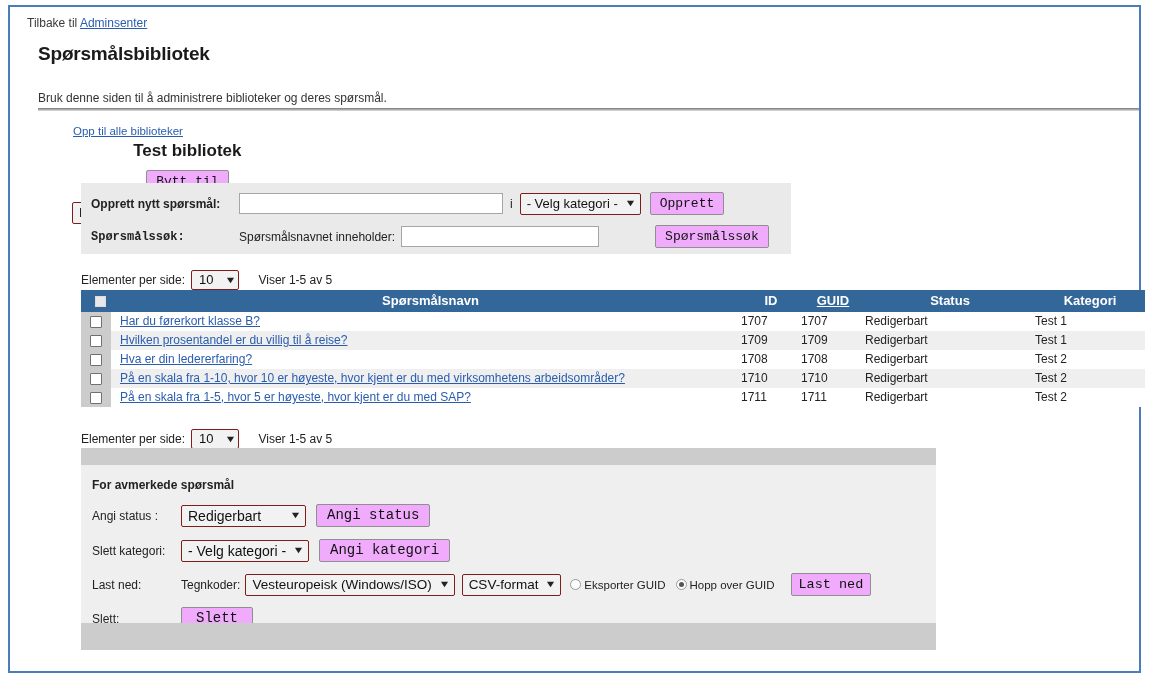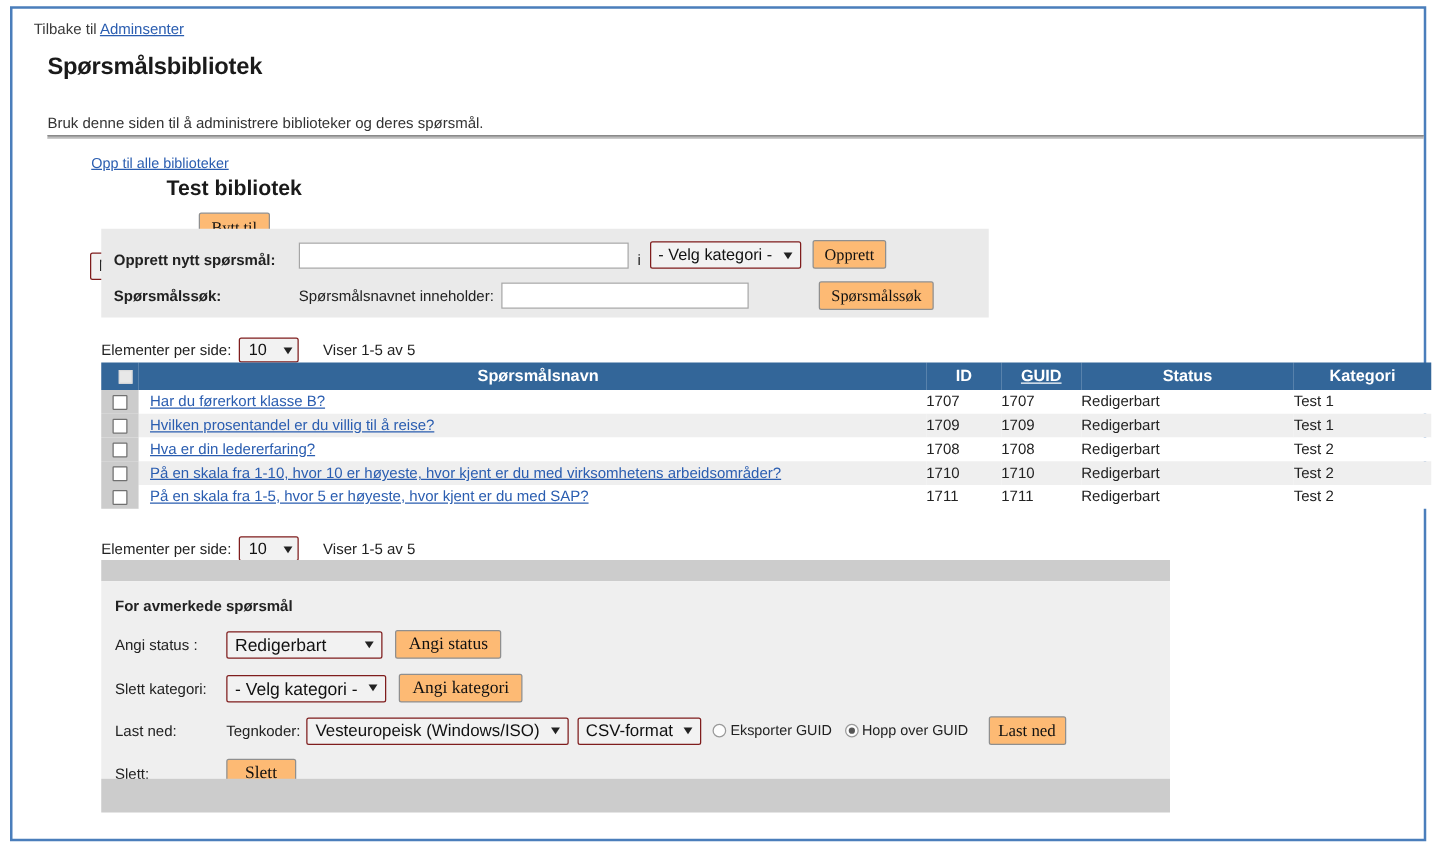--- a/index.html
+++ b/index.html
@@ -54,26 +54,26 @@
   .lib-row {
     position: absolute; left: 62px; top: 134px;
     display: flex; align-items: center; gap: 9px; flex-direction: column;
   }
   .lib-name {
     font-size: 17px; font-weight: bold; color: #1a1a1a;
   }
   
   .btn {
     display: inline-block;
-    background: #fdba74;
+    background: #f0abfc;
     border: 1px solid #8f8f8f;
     border-radius: 2px;
     padding: 2px 9px;
     font-size: 13px;
-    font-family: Liberation Serif, serif;
+    font-family: Liberation Mono, monospace;
     color: #111;
     line-height: 17px;
     cursor: pointer;
     white-space: nowrap;
   }
   .sel {
     display: inline-flex; align-items: center;
     background: #f2f2f2;
     border: 1px solid #7f1d1d;
     border-radius: 2px;
@@ -98,31 +98,31 @@
     font-family: "Liberation Sans", sans-serif;
   }
   
   .form-panel {
     position: absolute; left: 71px; top: 176px;
     width: 710px; height: 71px;
     background: #eaeaea;
   }
   .fr1 {
     position: absolute; left: 10px; top: 9px;
-    display: flex; align-items: flex-end;
+    display: flex; align-items: center;
   }
   .fr1 .lbl { font-size: 12px; font-weight: bold; color: #222; width: 148px; }
   .fr1 .txt { width: 264px; }
   .fr1 .i { margin: 0 7px; font-size: 12px; }
   .fr1 .sel { margin-right: 9px; }
   .fr2 {
     position: absolute; left: 10px; top: 42px;
     display: flex; align-items: center;
   }
-  .fr2 .lbl { font-size: 12px; font-weight: bold; color: #222; width: 148px; }
+  .fr2 .lbl { font-size: 12px; font-weight: bold; color: #222; width: 148px; font-family: Liberation Mono, monospace; }
   .fr2 .sub { font-size: 12px; color: #222; margin-right: 6px; }
   .fr2 .txt { width: 198px; }
   .fr2 .btn { margin-left: 56px; }
   
   .pager {
     position: absolute;
     display: flex; align-items: center;
     font-size: 12px; color: #222;
   }
   .pager .plbl { margin-right: 6px; }

